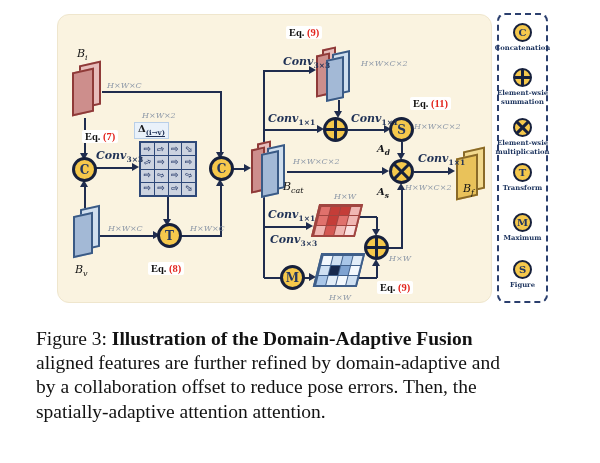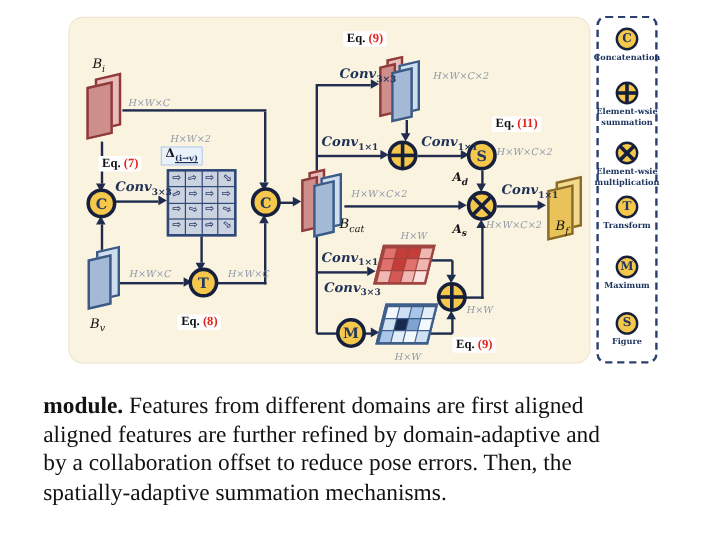--- a/index.html
+++ b/index.html
@@ -334,19 +334,19 @@
       </div>
       <div class="leg-item" style="top: 245px;">
         <span class="node">
           <span class="ng">S</span>
         </span>
         <div class="leg-line">Figure</div>
       </div>
     </div>
 
   <div class="caption" id="caption">
-      <div class="cap-line" style="word-spacing: 0px;"><b>module.</b><span> Features from different domains are first aligned</span></div>
+      <div class="cap-line" style="word-spacing: 0px;"><span>Figure 3: </span><b>Illustration of the Domain-Adaptive Fusion</b></div>
       <div class="cap-line" style="word-spacing: 0px;"><span>aligned features are further refined by domain-adaptive and</span></div>
       <div class="cap-line" style="word-spacing: 0px;"><span>by a collaboration offset to reduce pose errors. Then, the</span></div>
-      <div class="cap-line"><span>spatially-adaptive summation mechanisms.</span></div>
+      <div class="cap-line"><span>spatially-adaptive attention attention.</span></div>
     </div>
 
 </div>
 
 </body></html>

